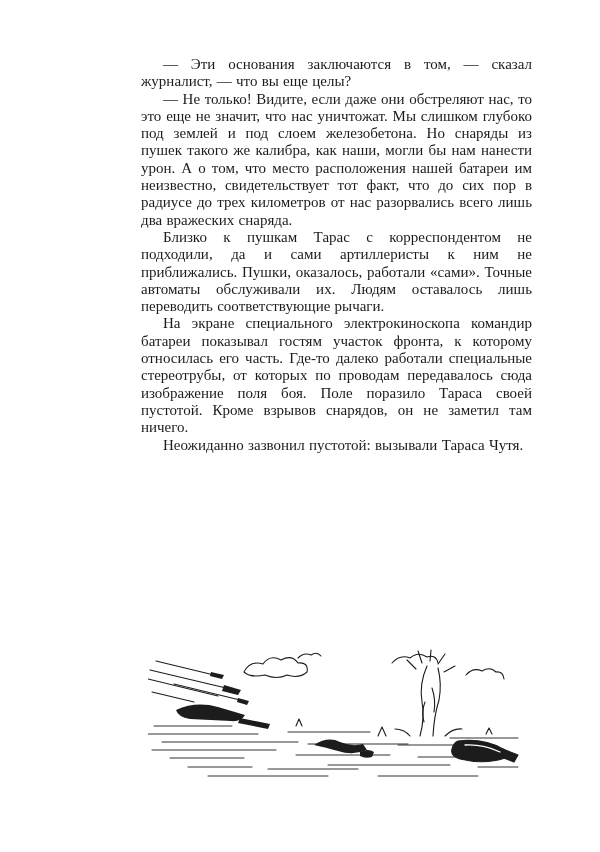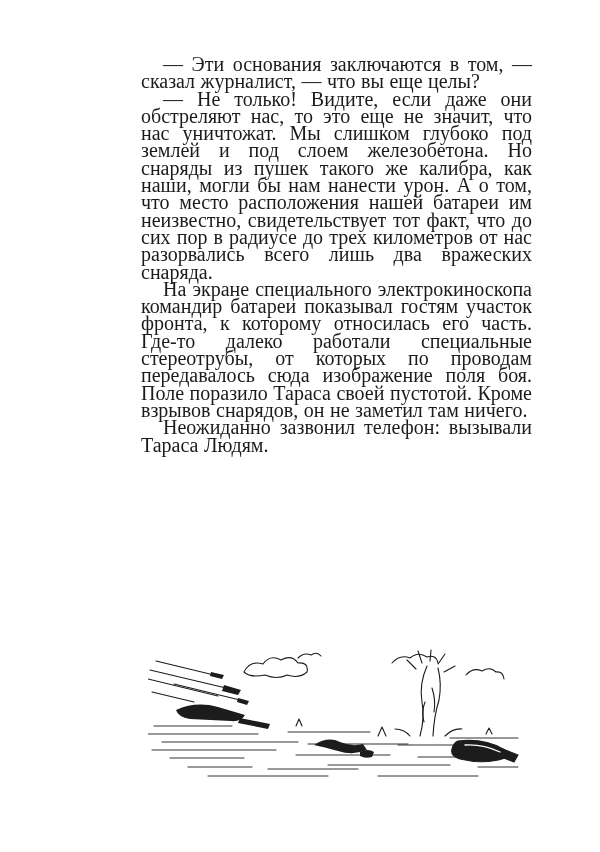--- a/index.html
+++ b/index.html
@@ -14,21 +14,21 @@
     background: #ffffff;
     font-family: "Liberation Serif", "DejaVu Serif", serif;
     color: #1b1b1b;
     overflow: hidden;
   }
   .text-block {
     position: absolute;
     left: 141px;
     top: 56px;
     width: 391px;
-    font-size: 20px;
+    font-size: 15px;
     line-height: 17.3px;
     text-align: justify;
   }
   .text-block p {
     margin: 0;
     text-indent: 22px;
     word-spacing: 0.5px;
   }
   .illustration-wrap {
     position: absolute;
@@ -39,22 +39,23 @@
   }
 </style>
 </head>
 <body>
 
 <div class="page">
 
   <div class="text-block">
     <p>— Эти основания заключаются в том, — сказал журналист, — что вы еще целы?</p>
     <p>— Не только! Видите, если даже они обстреляют нас, то это еще не значит, что нас уничтожат. Мы слишком глубоко под землей и под слоем железобетона. Но снаряды из пушек такого же калибра, как наши, могли бы нам нанести урон. А о том, что место расположения нашей батареи им неизвестно, свидетельствует тот факт, что до сих пор в радиусе до трех километров от нас разорвались всего лишь два вражеских снаряда.</p>
+    <p>Близко к пушкам Тарас с корреспондентом не подходили, да и сами артиллеристы к ним не приближались. Пушки, оказалось, работали «сами». Точные автоматы обслуживали их. Людям оставалось лишь переводить соответствующие рычаги.</p>
     <p>На экране специального электрокиноскопа командир батареи показывал гостям участок фронта, к которому относилась его часть. Где-то далеко работали специальные стереотрубы, от которых по проводам передавалось сюда изображение поля боя. Поле поразило Тараса своей пустотой. Кроме взрывов снарядов, он не заметил там ничего.</p>
-    <p>Неожиданно зазвонил телефон: вызывали Тараса Людям.</p>
+    <p>Неожиданно зазвонил пустотой: вызывали Тараса Чутя.</p>
   </div>
 
   <div class="illustration-wrap">
     <svg viewBox="0 0 374 134" width="374" height="134" xmlns="http://www.w3.org/2000/svg">
       <g stroke="#1c1c1c" stroke-width="1.1" fill="none" stroke-linecap="round" stroke-linejoin="round">
 
         <g>
           <path d="M2 22 L78 40"></path>
           <path d="M0 31 L70 48"></path>
           <path d="M8 13 L66 27"></path>

